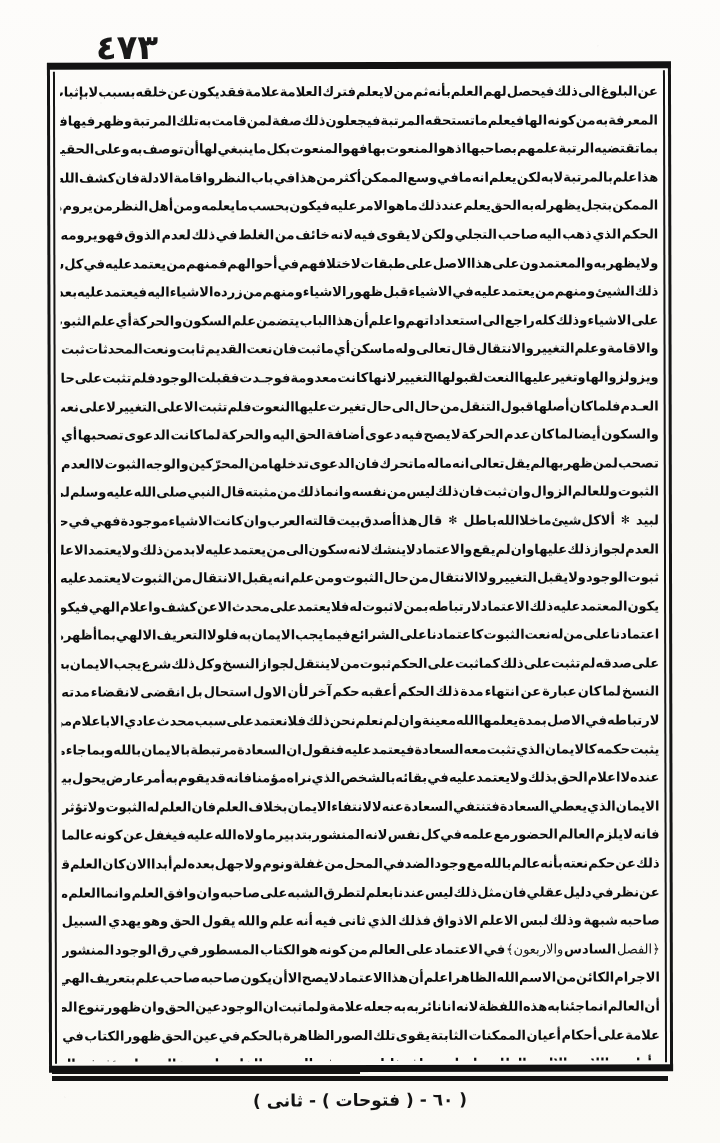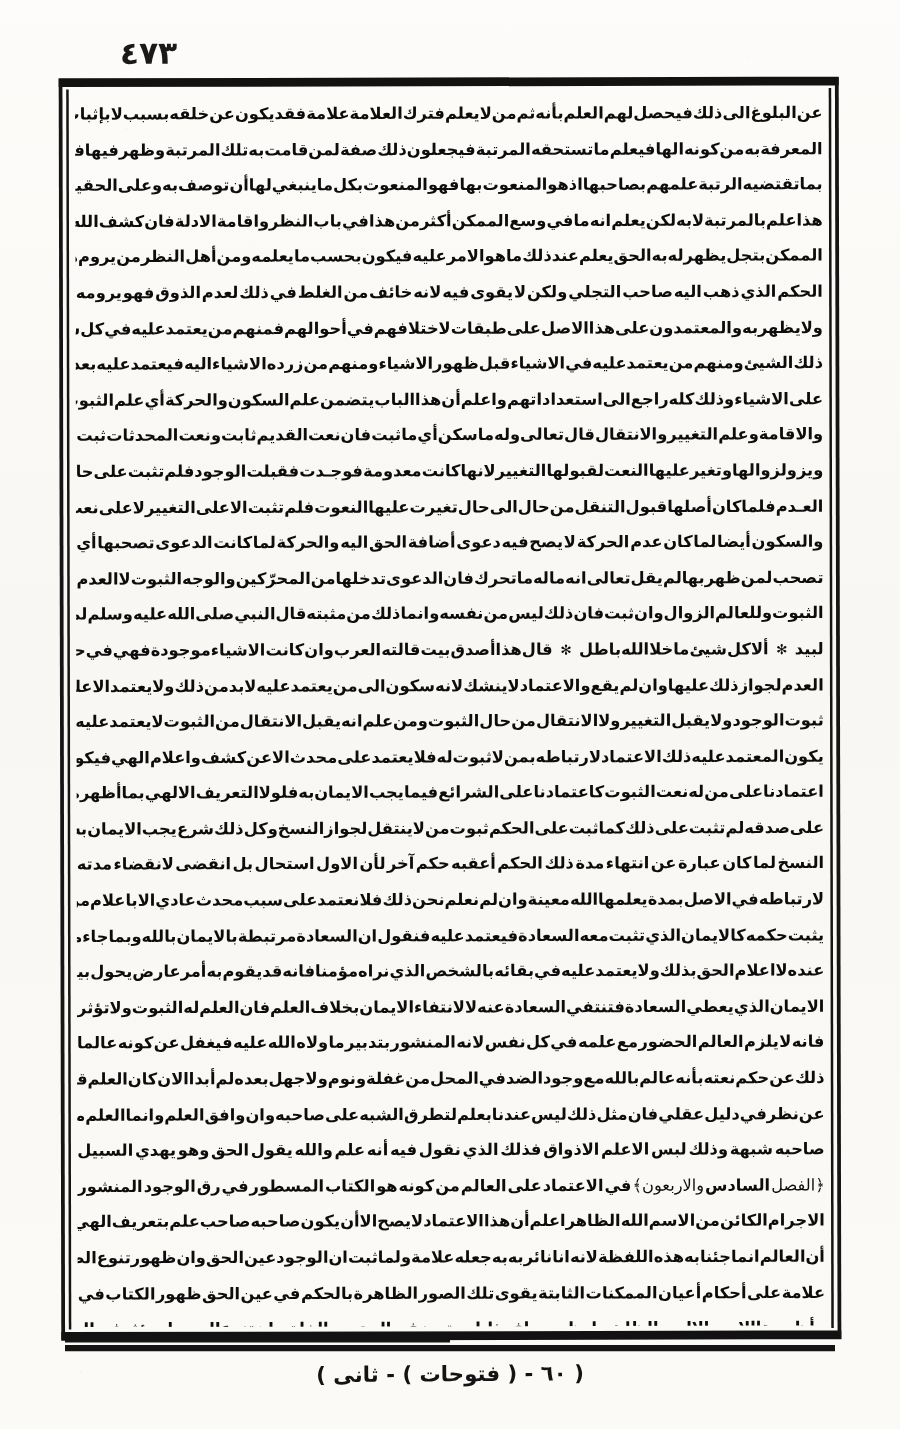--- a/index.html
+++ b/index.html
@@ -32,21 +32,21 @@
   .page {
     position: absolute;
     inset: 0;
   }
 
   
   .page-number {
     position: absolute;
     top: 30px;
     left: 96px;
-    font-size: 25px;
+    font-size: 34px;
     font-weight: 700;
     color: #191919;
     letter-spacing: 1px;
     line-height: 1;
     transform: rotate(-0.5deg);
   }
 
   
   .text-frame {
     position: absolute;
@@ -872,21 +872,21 @@
           <div class="ln">
             <span class="j">
               <span>صاحبه</span>
               <span>شبهة</span>
               <span>وذلك</span>
               <span>لبس</span>
               <span>الاعلم</span>
               <span>الاذواق</span>
               <span>فذلك</span>
               <span>الذي</span>
-              <span>نقول</span>
+              <span>ثانى</span>
               <span>فيه</span>
               <span>أنه</span>
               <span>علم</span>
               <span>والله</span>
               <span>يقول</span>
               <span>الحق</span>
               <span>وهو</span>
               <span>يهدي</span>
               <span>السبيل</span>
             </span>

